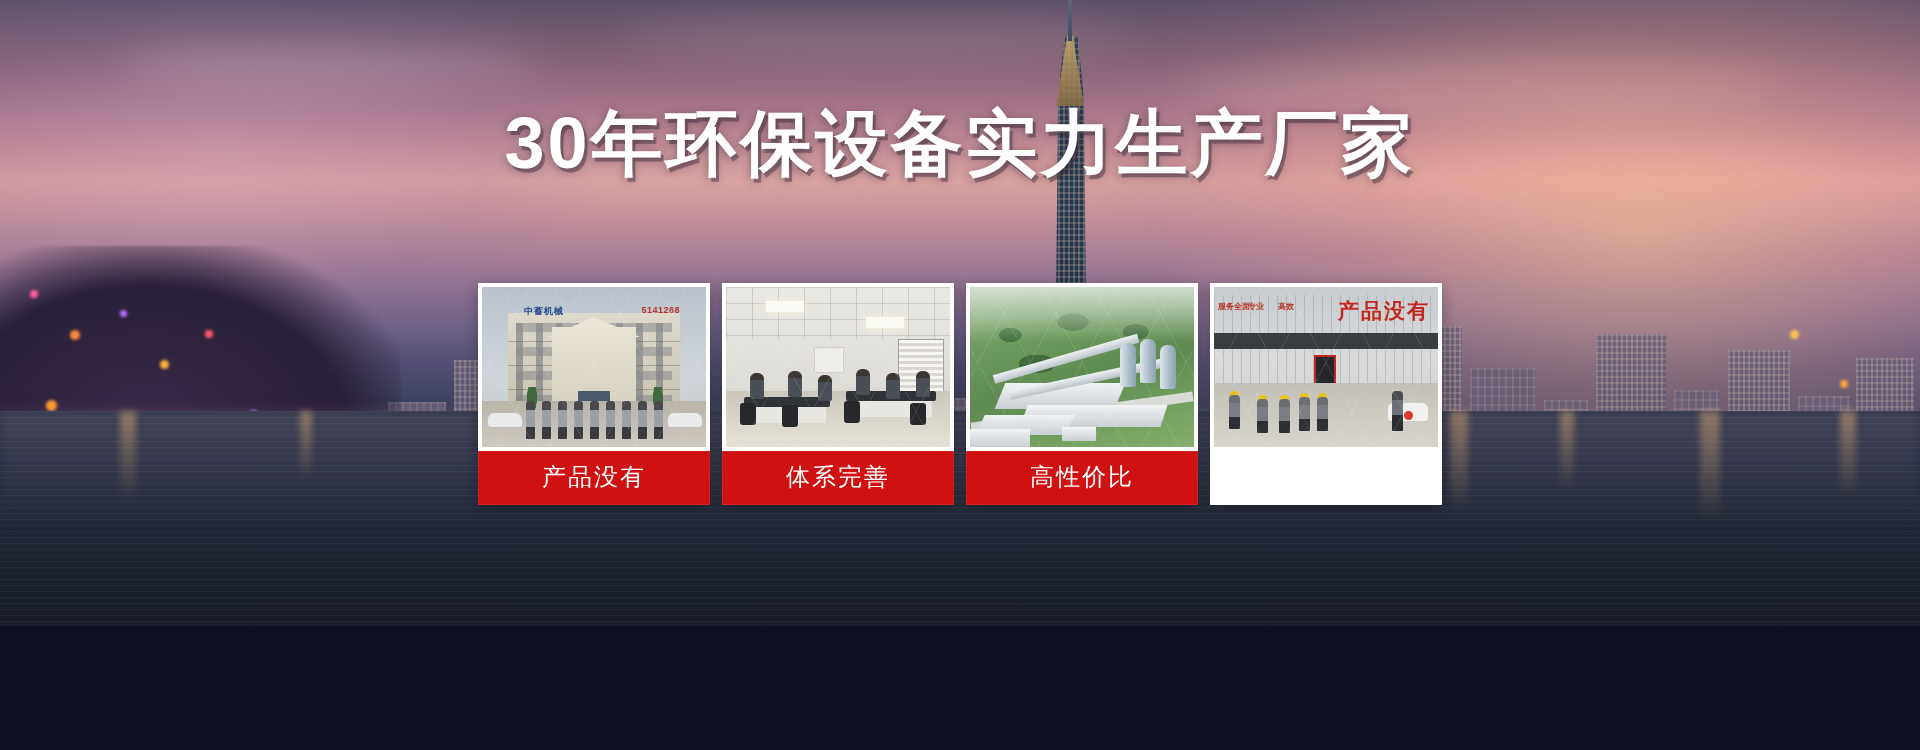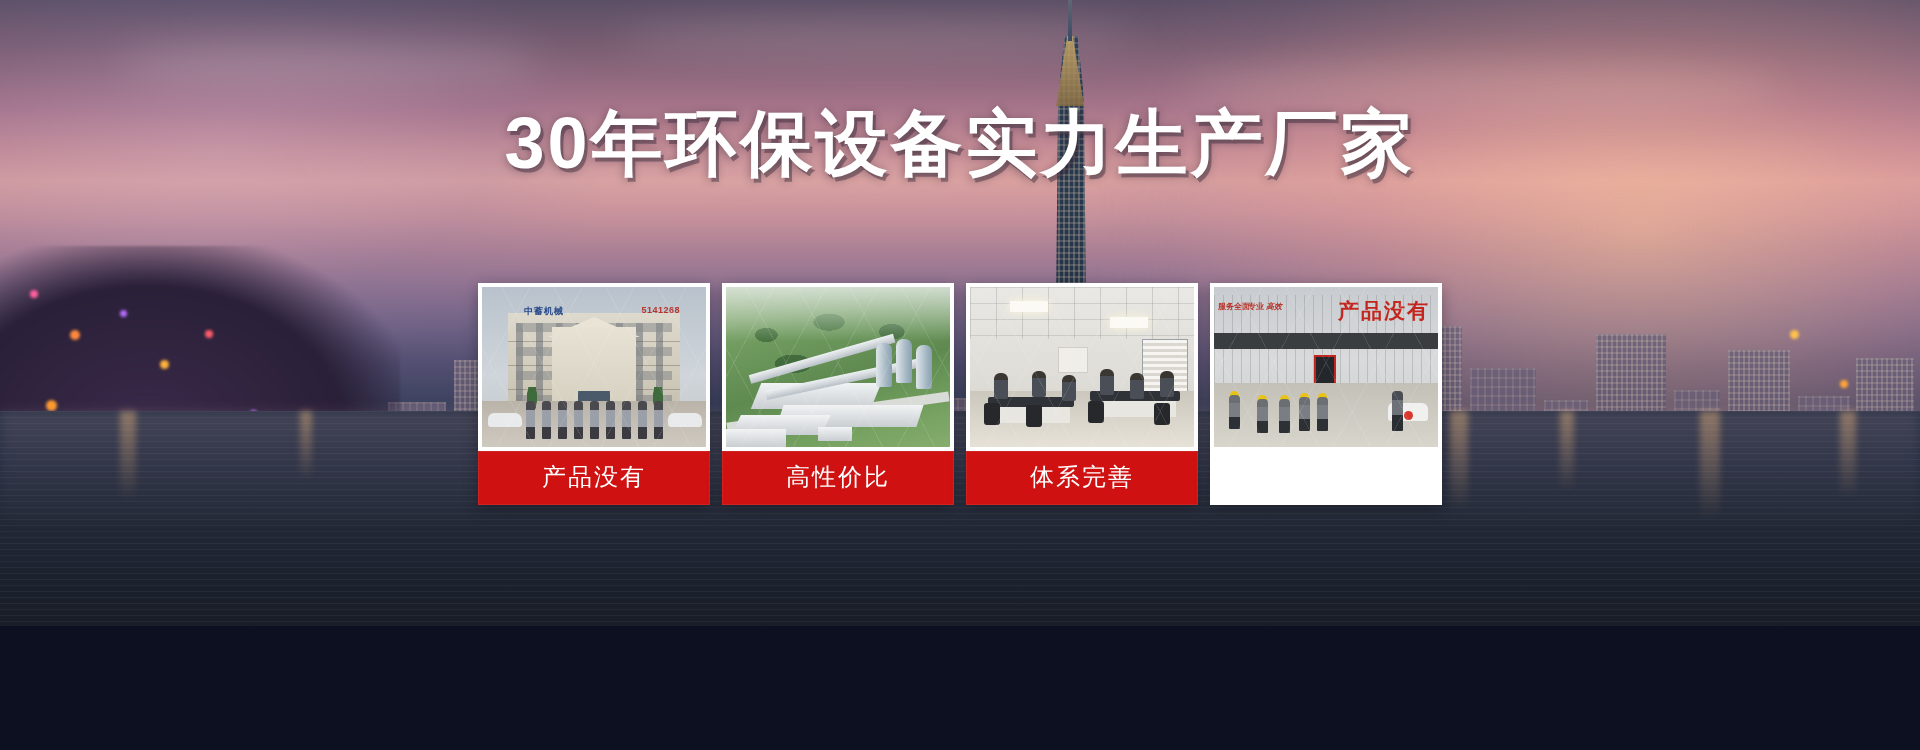--- a/index.html
+++ b/index.html
@@ -572,41 +572,20 @@
           <div class="p1-person" style="left:140px;"></div>
           <div class="p1-person" style="left:156px;"></div>
           <div class="p1-person" style="left:172px;"></div>
           <div class="wm"></div>
         </div>
         <div class="card-caption">产品没有</div>
       </div>
 
       <div class="card">
         <div class="card-photo">
-          <div class="p2-field"></div>
-          <div class="p2-trees"></div>
-          <div class="p2-haze"></div>
-          <div class="p2-road" style="left:0;top:120px;width:224px;height:10px;transform:rotate(-8deg);"></div>
-          <div class="p2-struct" style="left:30px;top:96px;width:120px;height:26px;transform:skewX(-22deg);"></div>
-          <div class="p2-struct" style="left:54px;top:118px;width:140px;height:22px;transform:skewX(-18deg);"></div>
-          <div class="p2-struct" style="left:10px;top:128px;width:90px;height:20px;transform:skewX(-26deg);"></div>
-          <div class="p2-belt" style="left:24px;top:88px;width:150px;transform:rotate(-16deg);"></div>
-          <div class="p2-belt" style="left:40px;top:104px;width:160px;transform:rotate(-12deg);"></div>
-          <div class="p2-silo" style="left:150px;top:56px;"></div>
-          <div class="p2-silo" style="left:170px;top:52px;"></div>
-          <div class="p2-silo" style="left:190px;top:58px;"></div>
-          <div class="p2-struct" style="left:0px;top:142px;width:60px;height:18px;"></div>
-          <div class="p2-struct" style="left:92px;top:140px;width:34px;height:14px;"></div>
-          <div class="wm"></div>
-        </div>
-        <div class="card-caption">高性价比</div>
-      </div>
-
-      <div class="card">
-        <div class="card-photo">
           <div class="p3-wall"></div>
           <div class="p3-ceil"></div>
           <div class="p3-lamp" style="left:40px;top:14px;"></div>
           <div class="p3-lamp" style="left:140px;top:30px;"></div>
           <div class="p3-blind"></div>
           <div class="p3-pic"></div>
           <div class="p3-floor"></div>
           <div class="p3-desk" style="left:18px;top:110px;width:86px;height:10px;"></div>
           <div class="p3-desk" style="left:120px;top:104px;width:90px;height:10px;"></div>
           <div class="p3-deskleg" style="left:22px;top:120px;width:78px;height:16px;"></div>
@@ -621,27 +600,48 @@
           <div class="p3-chair" style="left:56px;top:118px;"></div>
           <div class="p3-chair" style="left:118px;top:114px;"></div>
           <div class="p3-chair" style="left:184px;top:116px;"></div>
           <div class="wm"></div>
         </div>
         <div class="card-caption">体系完善</div>
       </div>
 
       <div class="card">
         <div class="card-photo">
+          <div class="p2-field"></div>
+          <div class="p2-trees"></div>
+          <div class="p2-haze"></div>
+          <div class="p2-road" style="left:0;top:120px;width:224px;height:10px;transform:rotate(-8deg);"></div>
+          <div class="p2-struct" style="left:30px;top:96px;width:120px;height:26px;transform:skewX(-22deg);"></div>
+          <div class="p2-struct" style="left:54px;top:118px;width:140px;height:22px;transform:skewX(-18deg);"></div>
+          <div class="p2-struct" style="left:10px;top:128px;width:90px;height:20px;transform:skewX(-26deg);"></div>
+          <div class="p2-belt" style="left:24px;top:88px;width:150px;transform:rotate(-16deg);"></div>
+          <div class="p2-belt" style="left:40px;top:104px;width:160px;transform:rotate(-12deg);"></div>
+          <div class="p2-silo" style="left:150px;top:56px;"></div>
+          <div class="p2-silo" style="left:170px;top:52px;"></div>
+          <div class="p2-silo" style="left:190px;top:58px;"></div>
+          <div class="p2-struct" style="left:0px;top:142px;width:60px;height:18px;"></div>
+          <div class="p2-struct" style="left:92px;top:140px;width:34px;height:14px;"></div>
+          <div class="wm"></div>
+        </div>
+        <div class="card-caption">高性价比</div>
+      </div>
+
+      <div class="card">
+        <div class="card-photo">
           <div class="p4-sky"></div>
           <div class="p4-fac"></div>
           <div class="p4-band"></div>
           <div class="p4-bigtext">产品没有</div>
           <div class="p4-smalltext" style="left:4px;">服务全面</div>
           <div class="p4-smalltext" style="left:34px;">专业</div>
-          <div class="p4-smalltext" style="left:52px;font-style:italic;">高效</div>
+          <div class="p4-smalltext" style="left:64px;">高效</div>
           <div class="p4-door"></div>
           <div class="p4-ground"></div>
           <div class="p4-van"></div>
           <div class="p4-helmet" style="left:16px;top:104px;"></div>
           <div class="p4-worker" style="left:15px;top:108px;"></div>
           <div class="p4-helmet" style="left:44px;top:108px;"></div>
           <div class="p4-worker" style="left:43px;top:112px;"></div>
           <div class="p4-helmet" style="left:66px;top:108px;"></div>
           <div class="p4-worker" style="left:65px;top:112px;"></div>
           <div class="p4-helmet" style="left:86px;top:106px;"></div>

